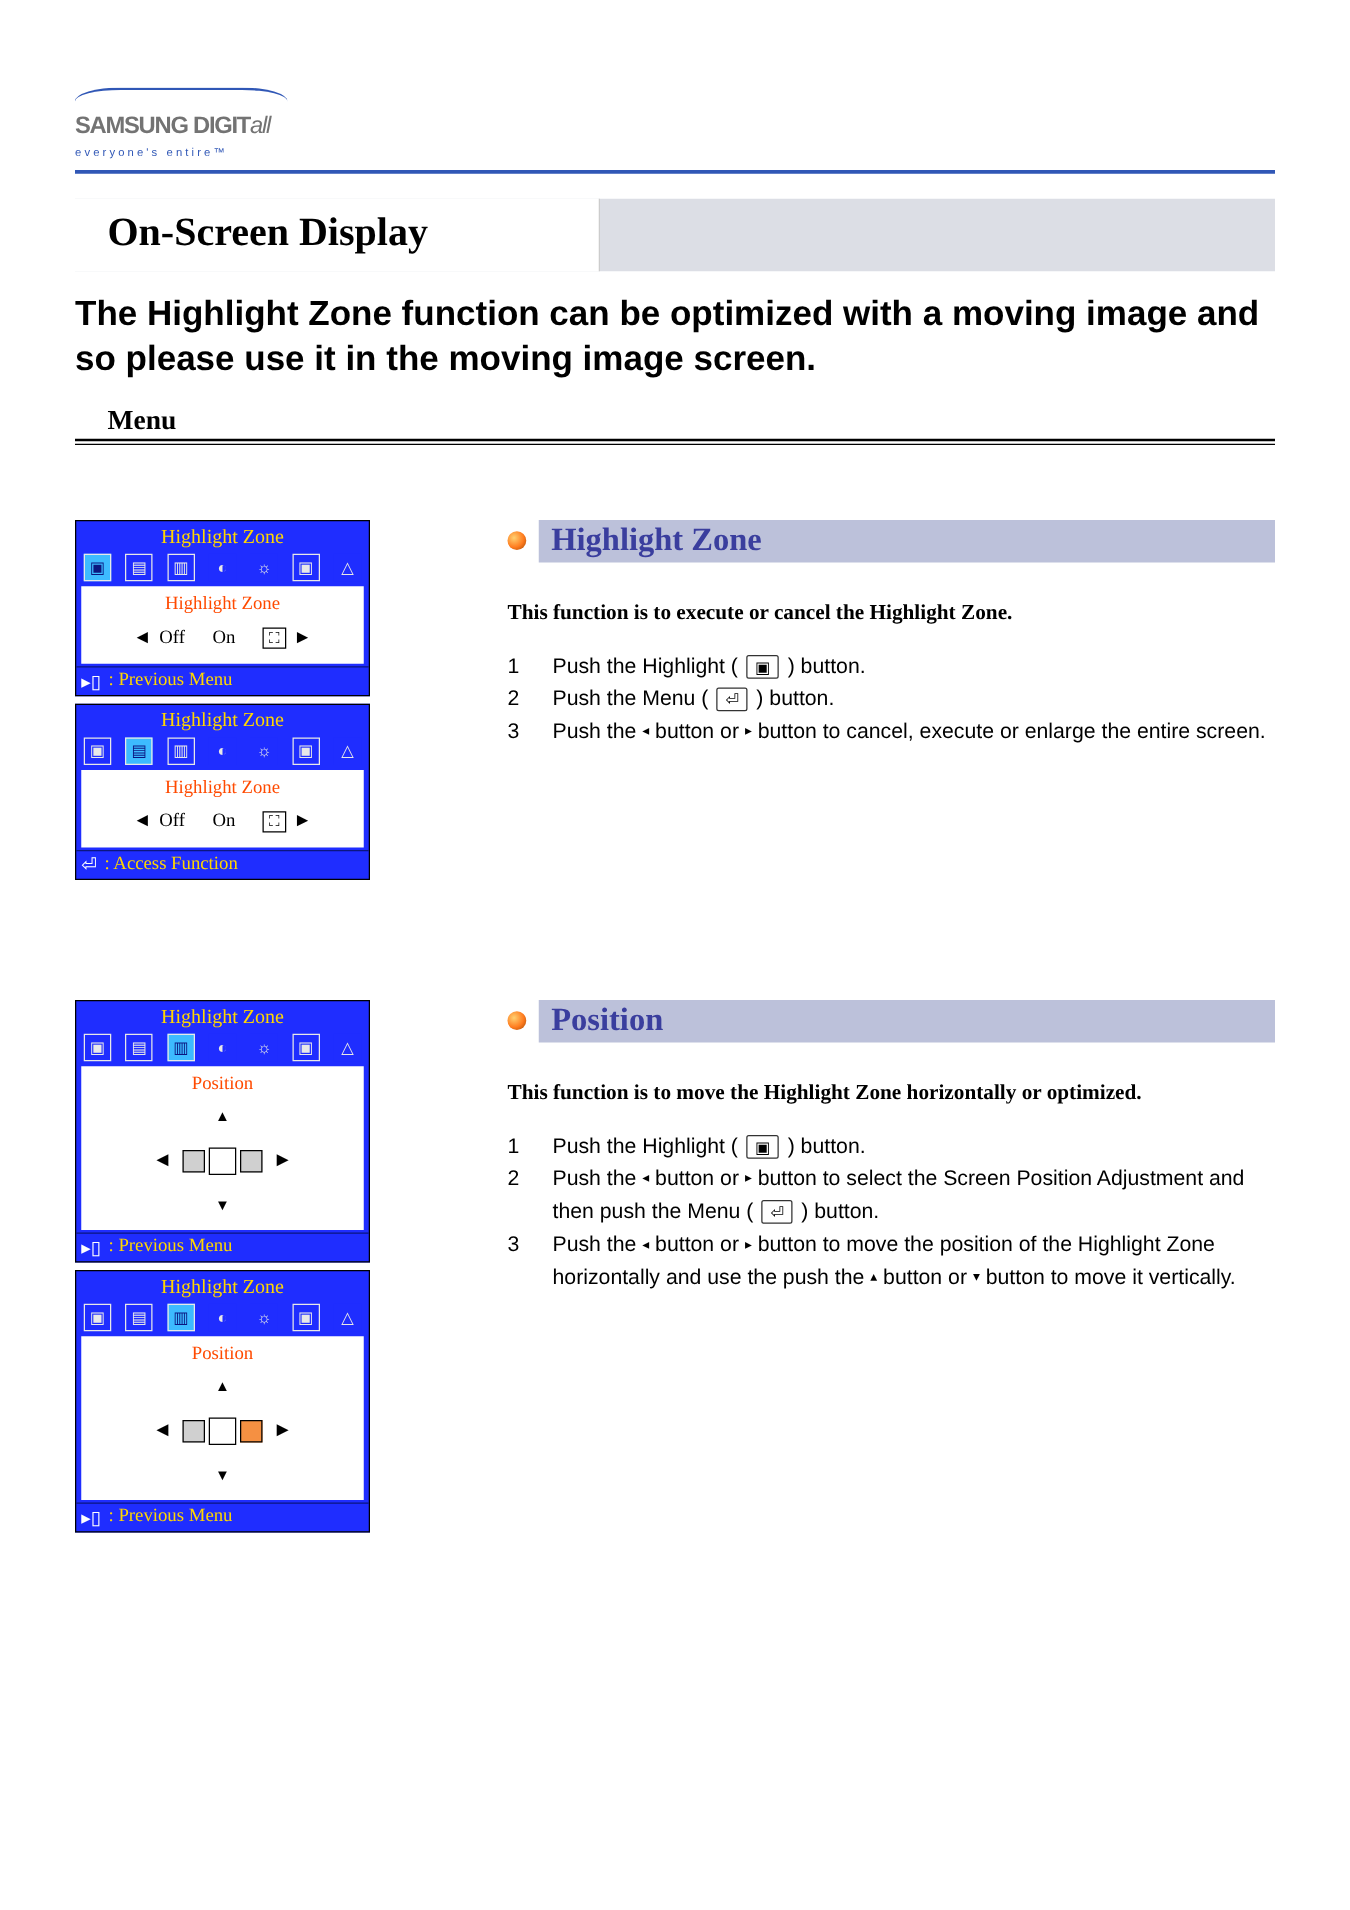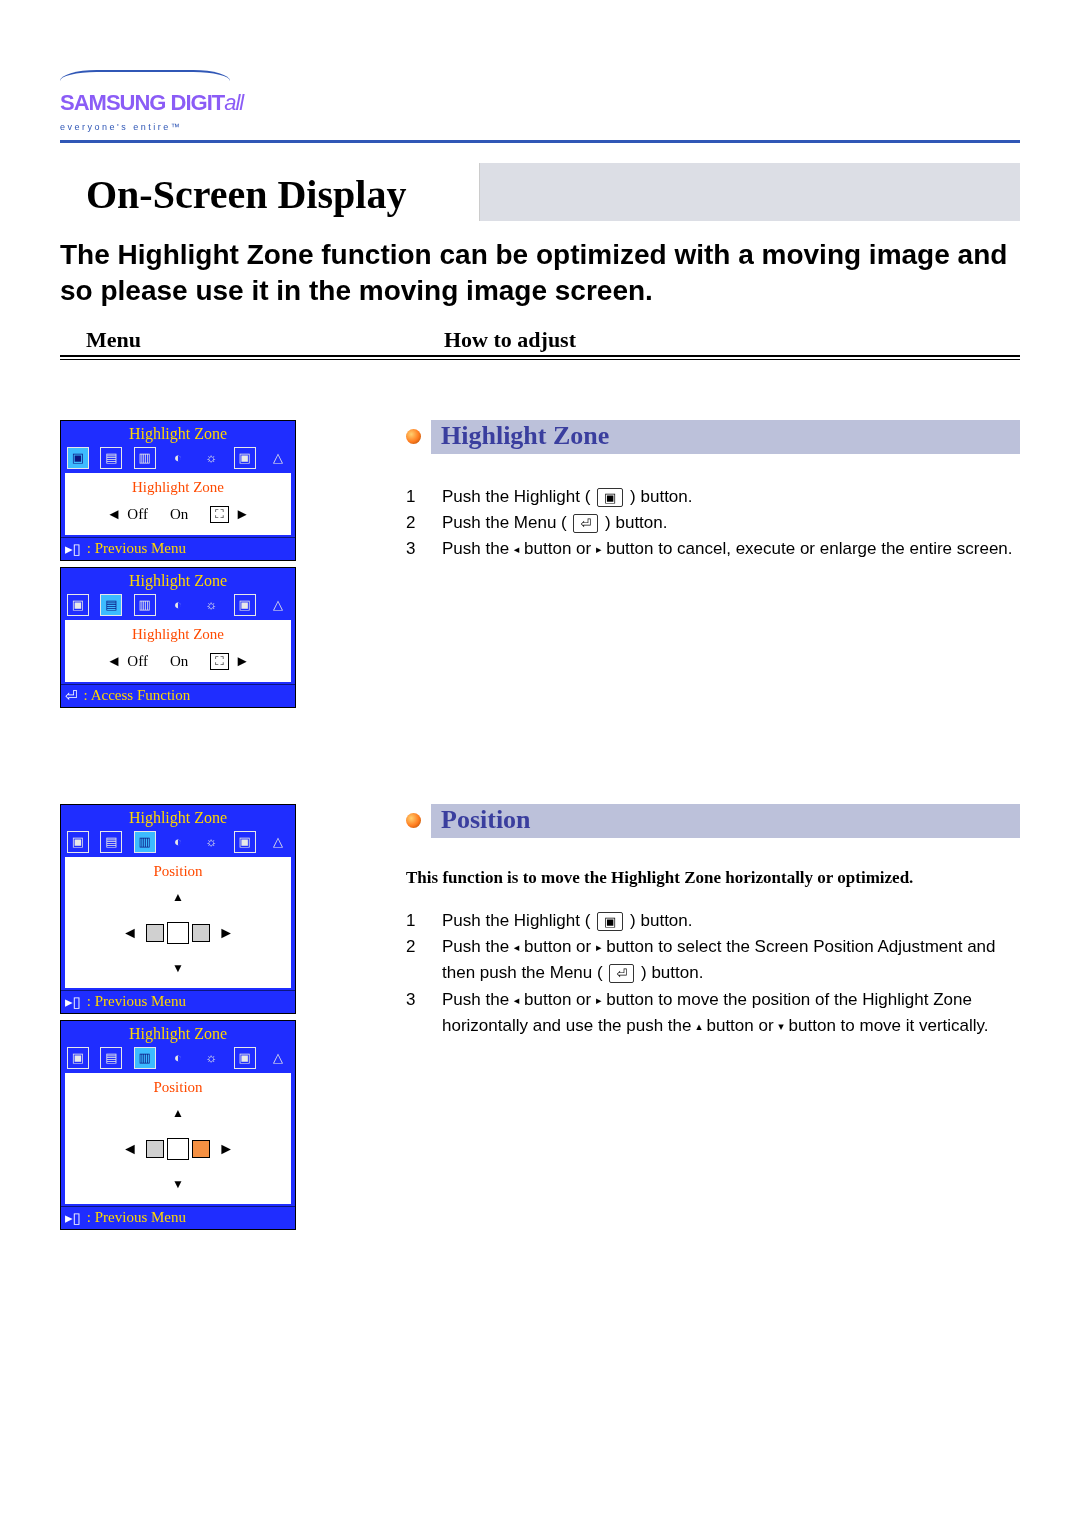--- a/index.html
+++ b/index.html
@@ -1,31 +1,31 @@
 <!DOCTYPE html>
 <html><head>
 <meta charset="utf-8">
 <style>
   * { margin: 0; padding: 0; box-sizing: border-box; }
   body { background: #fff; font-family: Arial, Helvetica, sans-serif; width: 1080px; height: 1528px; position: relative; }
   .page { padding: 70px 60px 40px 60px; }
 
   .header-row { display: flex; justify-content: space-between; align-items: flex-end; margin-bottom: 6px; }
   .brand {}
-  .brand-main { font-family: "Arial Narrow", Arial, sans-serif; font-weight: bold; font-size: 22px; color: #8b5cf6; letter-spacing: -1px; }
+  .brand-main { font-family: "Arial Narrow", Arial, sans-serif; font-weight: bold; font-size: 19px; color: #737373; letter-spacing: -1px; }
   .brand-main .ital { font-style: italic; font-weight: normal; }
   .brand-arc { display: block; width: 170px; height: 22px; border-top: 2px solid #3057b6; border-radius: 100px/30px; margin-bottom: -2px; }
   .brand-tag { font-size: 9px; color: #3057b6; letter-spacing: 2.5px; }
   .header-right { font-family: Arial; font-size: 24px; font-weight: bold; color: #000; display: flex; align-items: baseline; gap: 56px; }
   .hr-thick { border: none; border-top: 3px solid #3057b6; margin-top: 4px; margin-bottom: 20px; }
 
   .title-band { position: relative; height: 58px; margin-bottom: 16px; }
   .title-band .bg-grey { position: absolute; left: 0; top: 0; width: 100%; height: 100%; background: #dcdee5; }
   .title-band .bg-white { position: absolute; left: 0; top: 0; width: 420px; height: 100%; background: #fff; border-right: 1px solid #ccc; }
-  .title-band .ttl { position: relative; font-family: "Times New Roman", Times, serif; font-size: 40px; font-weight: bold; padding: 8px 0 0 26px; }
+  .title-band .ttl { position: relative; font-family: "Times New Roman", Times, serif; font-size: 32px; font-weight: bold; padding: 8px 0 0 26px; }
 
   .intro { font-family: Arial, sans-serif; font-weight: bold; font-size: 28px; line-height: 1.28; }
   .subheaders { display: flex; margin-top: 18px; align-items: center; }
   .subheaders .col1 { width: 300px; font-family: "Times New Roman", serif; font-size: 22px; font-weight: bold; padding-left: 26px; }
   .subheaders .col2 { flex: 1; font-family: "Times New Roman", serif; font-size: 22px; font-weight: bold; padding-left: 84px; }
   .hr-double { border-top: 2px solid #000; border-bottom: 1px solid #000; height: 5px; margin-top: 2px; }
 
   .content-row { display: flex; margin-top: 60px; }
   .content-row .left { width: 300px; }
   .content-row .right { flex: 1; padding-left: 46px; }
@@ -94,21 +94,20 @@
   <div class="title-band">
     <div class="bg-grey"></div>
     <div class="bg-white"></div>
     <div class="ttl">On-Screen Display</div>
   </div>
 
   <p class="intro">The Highlight Zone function can be optimized with a moving image and so please use it in the moving image screen.</p>
 
   <div class="subheaders">
     <div class="col1">Menu</div>
-    <div class="col2">How to adjust</div>
   </div>
   <div class="hr-double"></div>
 
   <div class="content-row">
     <div class="left">
 
       <div class="osd">
         <div class="osd-title">Highlight Zone</div>
         <div class="icon-strip">
           <span class="ic sel">▣</span>
@@ -165,20 +164,21 @@
           <span>: Access Function</span>
         </div>
       </div>
     </div>
 
     <div class="right">
       <div class="secthead">
         <div class="dot"></div>
         <div class="bar">Highlight Zone</div>
       </div>
+      <p class="desc-bold">This function is to execute or cancel the Highlight Zone.</p>
       <div class="steps">
         <div class="row">
             <div class="num">1</div>
             <div class="txt">Push the Highlight ( <span class="inline-box">▣</span> ) button.</div>
           </div>
         <div class="row">
             <div class="num">2</div>
             <div class="txt">Push the Menu ( <span class="inline-box">⏎</span> ) button.</div>
           </div>
         <div class="row">

